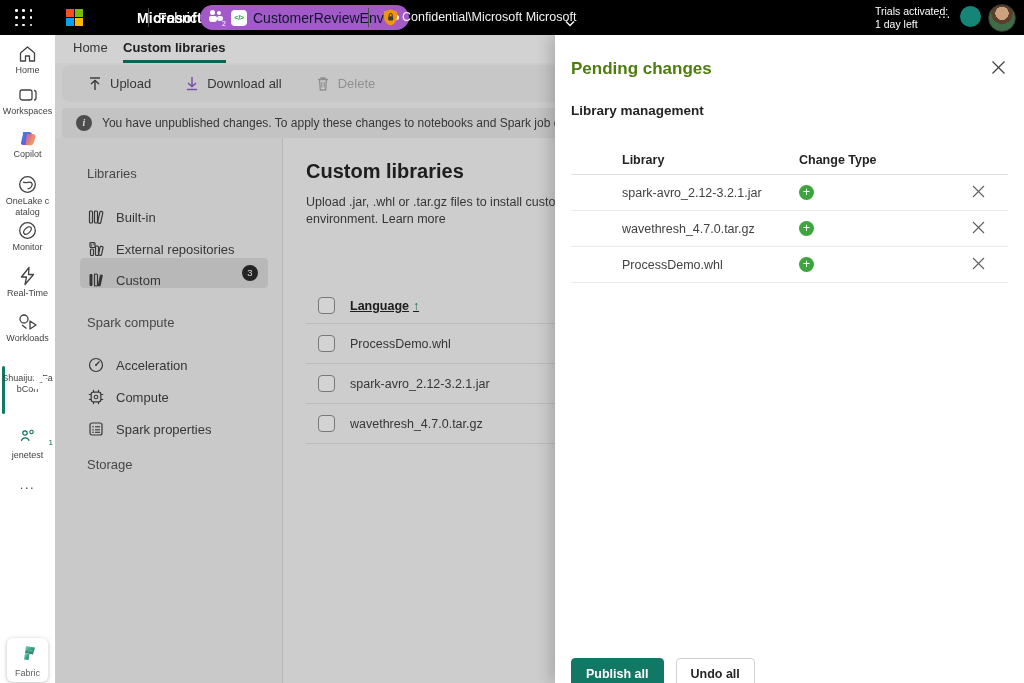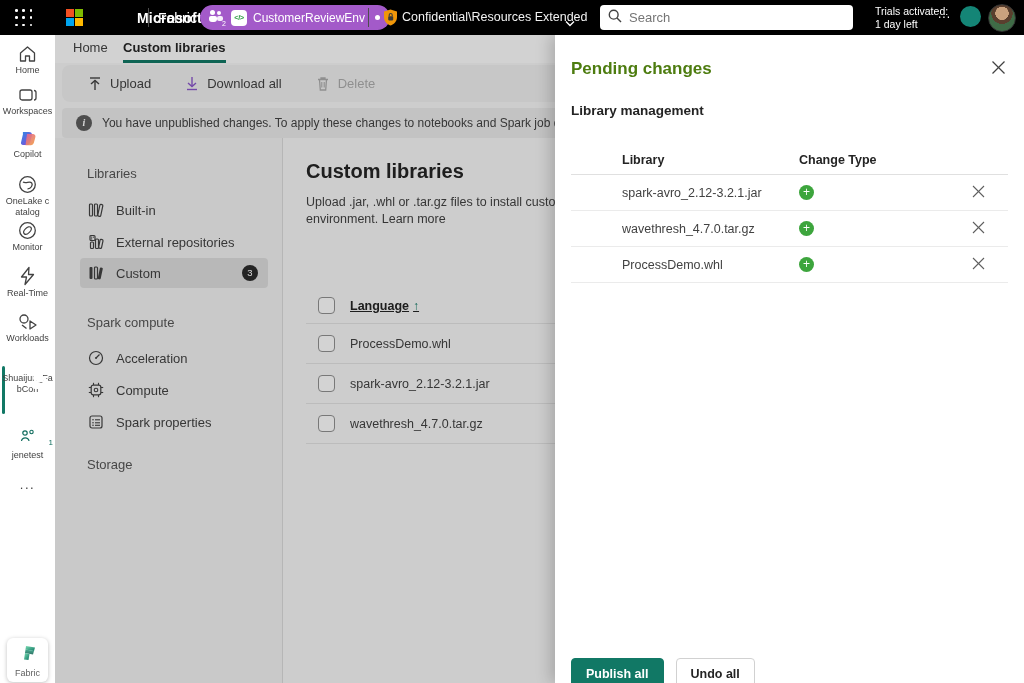--- a/index.html
+++ b/index.html
@@ -20,21 +20,21 @@
   .product { left:158px; top:10px; color:#fff; font-size:14px; }
   .env-badge { left:200px; top:5px; height:25px; background:#a35ac9; border-radius:13px; display:flex; align-items:center; padding:0 10px 0 8px; gap:6px; cursor:pointer; }
   .teams-mini { position:relative; width:17px; height:15px; }
   .teams-mini .d { position:absolute; background:#fff; border-radius:50%; }
   .teams-mini .d1 { width:5px; height:5px; left:2px; top:0; }
   .teams-mini .d2 { width:4px; height:4px; left:9px; top:1px; }
   .teams-mini .b1 { position:absolute; width:8px; height:6px; left:1px; top:6px; background:#fff; border-radius:2px 2px 3px 3px; }
   .teams-mini .b2 { position:absolute; width:6px; height:5px; left:9px; top:6px; background:#fff; border-radius:2px; opacity:.9; }
   .teams-mini .cnt { position:absolute; right:-1px; bottom:-2px; color:#fff; font-size:7px; }
   .code-chip { width:16px; height:16px; background:#fff; border-radius:4px; display:flex; align-items:center; justify-content:center; color:#2e9e44; font-size:7.5px; font-weight:bold; letter-spacing:-.5px; }
-  .env-label { color:#ffffff; font-size:12px; }
+  .env-label { color:#0f172a; font-size:14px; }
   .env-dot { width:5px; height:5px; background:#fff; border-radius:50%; margin-left:4px; }
   .shield { left:383px; top:9px; }
   .sens-label { left:402px; top:10px; color:#f2f2f2; font-size:12.5px; cursor:pointer; }
   .sens-chevron { left:565px; top:13px; }
   .searchbox { left:600px; top:5px; width:253px; height:25px; background:#fff; border-radius:4px; display:flex; align-items:center; padding:0 8px; gap:7px; }
   .searchbox input { border:none; outline:none; font-size:13px; width:200px; font-family:inherit; color:#242424; background:transparent; }
   .trials { left:875px; top:5px; color:#fff; font-size:10.5px; line-height:12.5px; }
   .tb-more { left:938px; top:7px; color:#fff; font-size:12px; letter-spacing:1px; cursor:pointer; }
   .presence { left:960px; top:6px; width:21px; height:21px; border-radius:50%; background:#148576; cursor:pointer; }
   .avatar { left:988px; top:4px; width:28px; height:28px; border-radius:50%; overflow:hidden; background:radial-gradient(circle at 50% 32%, #caa27e 0 30%, #5a3f2e 31% 48%, #3f6b46 49% 100%); border:1px solid #333; cursor:pointer; }
@@ -64,21 +64,21 @@
   .toolbar { position:absolute; left:7px; top:30px; right:0; height:37px; background:#eeeeee; border-radius:8px 0 0 8px; display:flex; align-items:center; padding-left:14px; gap:10px; }
   .tbtn { display:flex; align-items:center; gap:8px; font-size:13px; color:#424242; padding:6px 12px; border-radius:4px; cursor:pointer; background:transparent; border:none; font-family:inherit; }
   .tbtn.disabled { color:#ababab; cursor:default; }
   .infobar { position:absolute; left:7px; top:73px; right:0; height:30px; background:#e9e9e9; border-radius:4px 0 0 4px; display:flex; align-items:center; padding-left:14px; gap:10px; overflow:hidden; }
   .infobar .txt { font-size:12px; color:#424242; white-space:nowrap; }
   .info-ico { flex:0 0 16px; width:16px; height:16px; border-radius:50%; background:#5c5c5c; color:#fff; font-size:10px; font-weight:bold; text-align:center; line-height:16px; font-family:"Liberation Serif",serif; font-style:italic; }
 
   
   .navpanel { position:absolute; left:0; top:103px; width:228px; bottom:0; background:#f0f0f0; border-right:1px solid #d9d9d9; }
   .nav-title { position:absolute; left:32px; font-size:13px; color:#555; }
-  .nav-item { position:absolute; left:25px; width:188px; height:30px; display:flex; align-items:center; gap:12px; padding-left:8px; border-radius:4px; font-size:13px; color:#424242; cursor:pointer; }
+  .nav-item { position:absolute; left:25px; width:188px; height:30px; display:flex; align-items:flex-end; gap:12px; padding-left:8px; border-radius:4px; font-size:13px; color:#424242; cursor:pointer; }
   .nav-item.selected { background:#dcdcdc; }
   .nav-badge { position:absolute; right:10px; top:7px; width:16px; height:16px; border-radius:50%; background:#2b2b2b; color:#fff; font-size:9.5px; text-align:center; line-height:16px; }
 
   
   .main { position:absolute; left:229px; top:103px; right:0; bottom:0; background:#f5f5f5; overflow:hidden; }
   .main-title { position:absolute; left:22px; top:22px; font-size:20px; font-weight:bold; color:#242424; }
   .main-desc { position:absolute; left:22px; top:56px; font-size:12.5px; color:#424242; line-height:17px; white-space:nowrap; }
   .learnmore { color:#404040; cursor:pointer; }
   .mtable { position:absolute; left:22px; top:150px; right:0; }
   .mrow { position:relative; height:40px; display:flex; align-items:center; gap:15px; border-bottom:1px solid #e0e0e0; }
@@ -144,35 +144,26 @@
       <span class="env-dot"></span>
     </div>
     <span class="tb-divider" style="left:368px"></span>
     <span class="shield">
       <svg width="15" height="17" viewBox="0 0 15 17">
           <path d="M7.5 0.5 L14 2.5 V8 C14 12.5 11 15.2 7.5 16.5 C4 15.2 1 12.5 1 8 V2.5 Z" fill="#f09609"></path>
           <rect x="5.2" y="7.2" width="5" height="4.2" rx="0.8" fill="#3a3a3a"></rect>
           <path d="M6.2 7.2 V6 a1.5 1.5 0 0 1 3 0 V7.2" fill="none" stroke="#3a3a3a" stroke-width="1.1"></path>
         </svg>
     </span>
-    <span class="sens-label">Confidential\Resources Extended</span>
+    <span class="sens-label">Confidential\Microsoft Microsoft</span>
     <span class="sens-chevron">
       <svg width="10" height="7" viewBox="0 0 10 7">
           <polyline points="1,1.5 5,5.5 9,1.5" fill="none" stroke="#fff" stroke-width="1.4"></polyline>
         </svg>
     </span>
-    <div class="searchbox">
-      <span>
-        <svg width="14" height="14" viewBox="0 0 14 14">
-            <circle cx="5.7" cy="5.7" r="4.4" fill="none" stroke="#424242" stroke-width="1.4"></circle>
-            <line x1="9" y1="9" x2="13" y2="13" stroke="#424242" stroke-width="1.4"></line>
-          </svg>
-      </span>
-      <input type="text" placeholder="Search" style="">
-    </div>
     <div class="trials">
       <div>Trials activated:</div>
       <div>1 day left</div>
     </div>
     <span class="tb-more">...</span>
     <span class="presence"></span>
     <span class="avatar"></span>
   </header>
 
   <nav class="rail">

